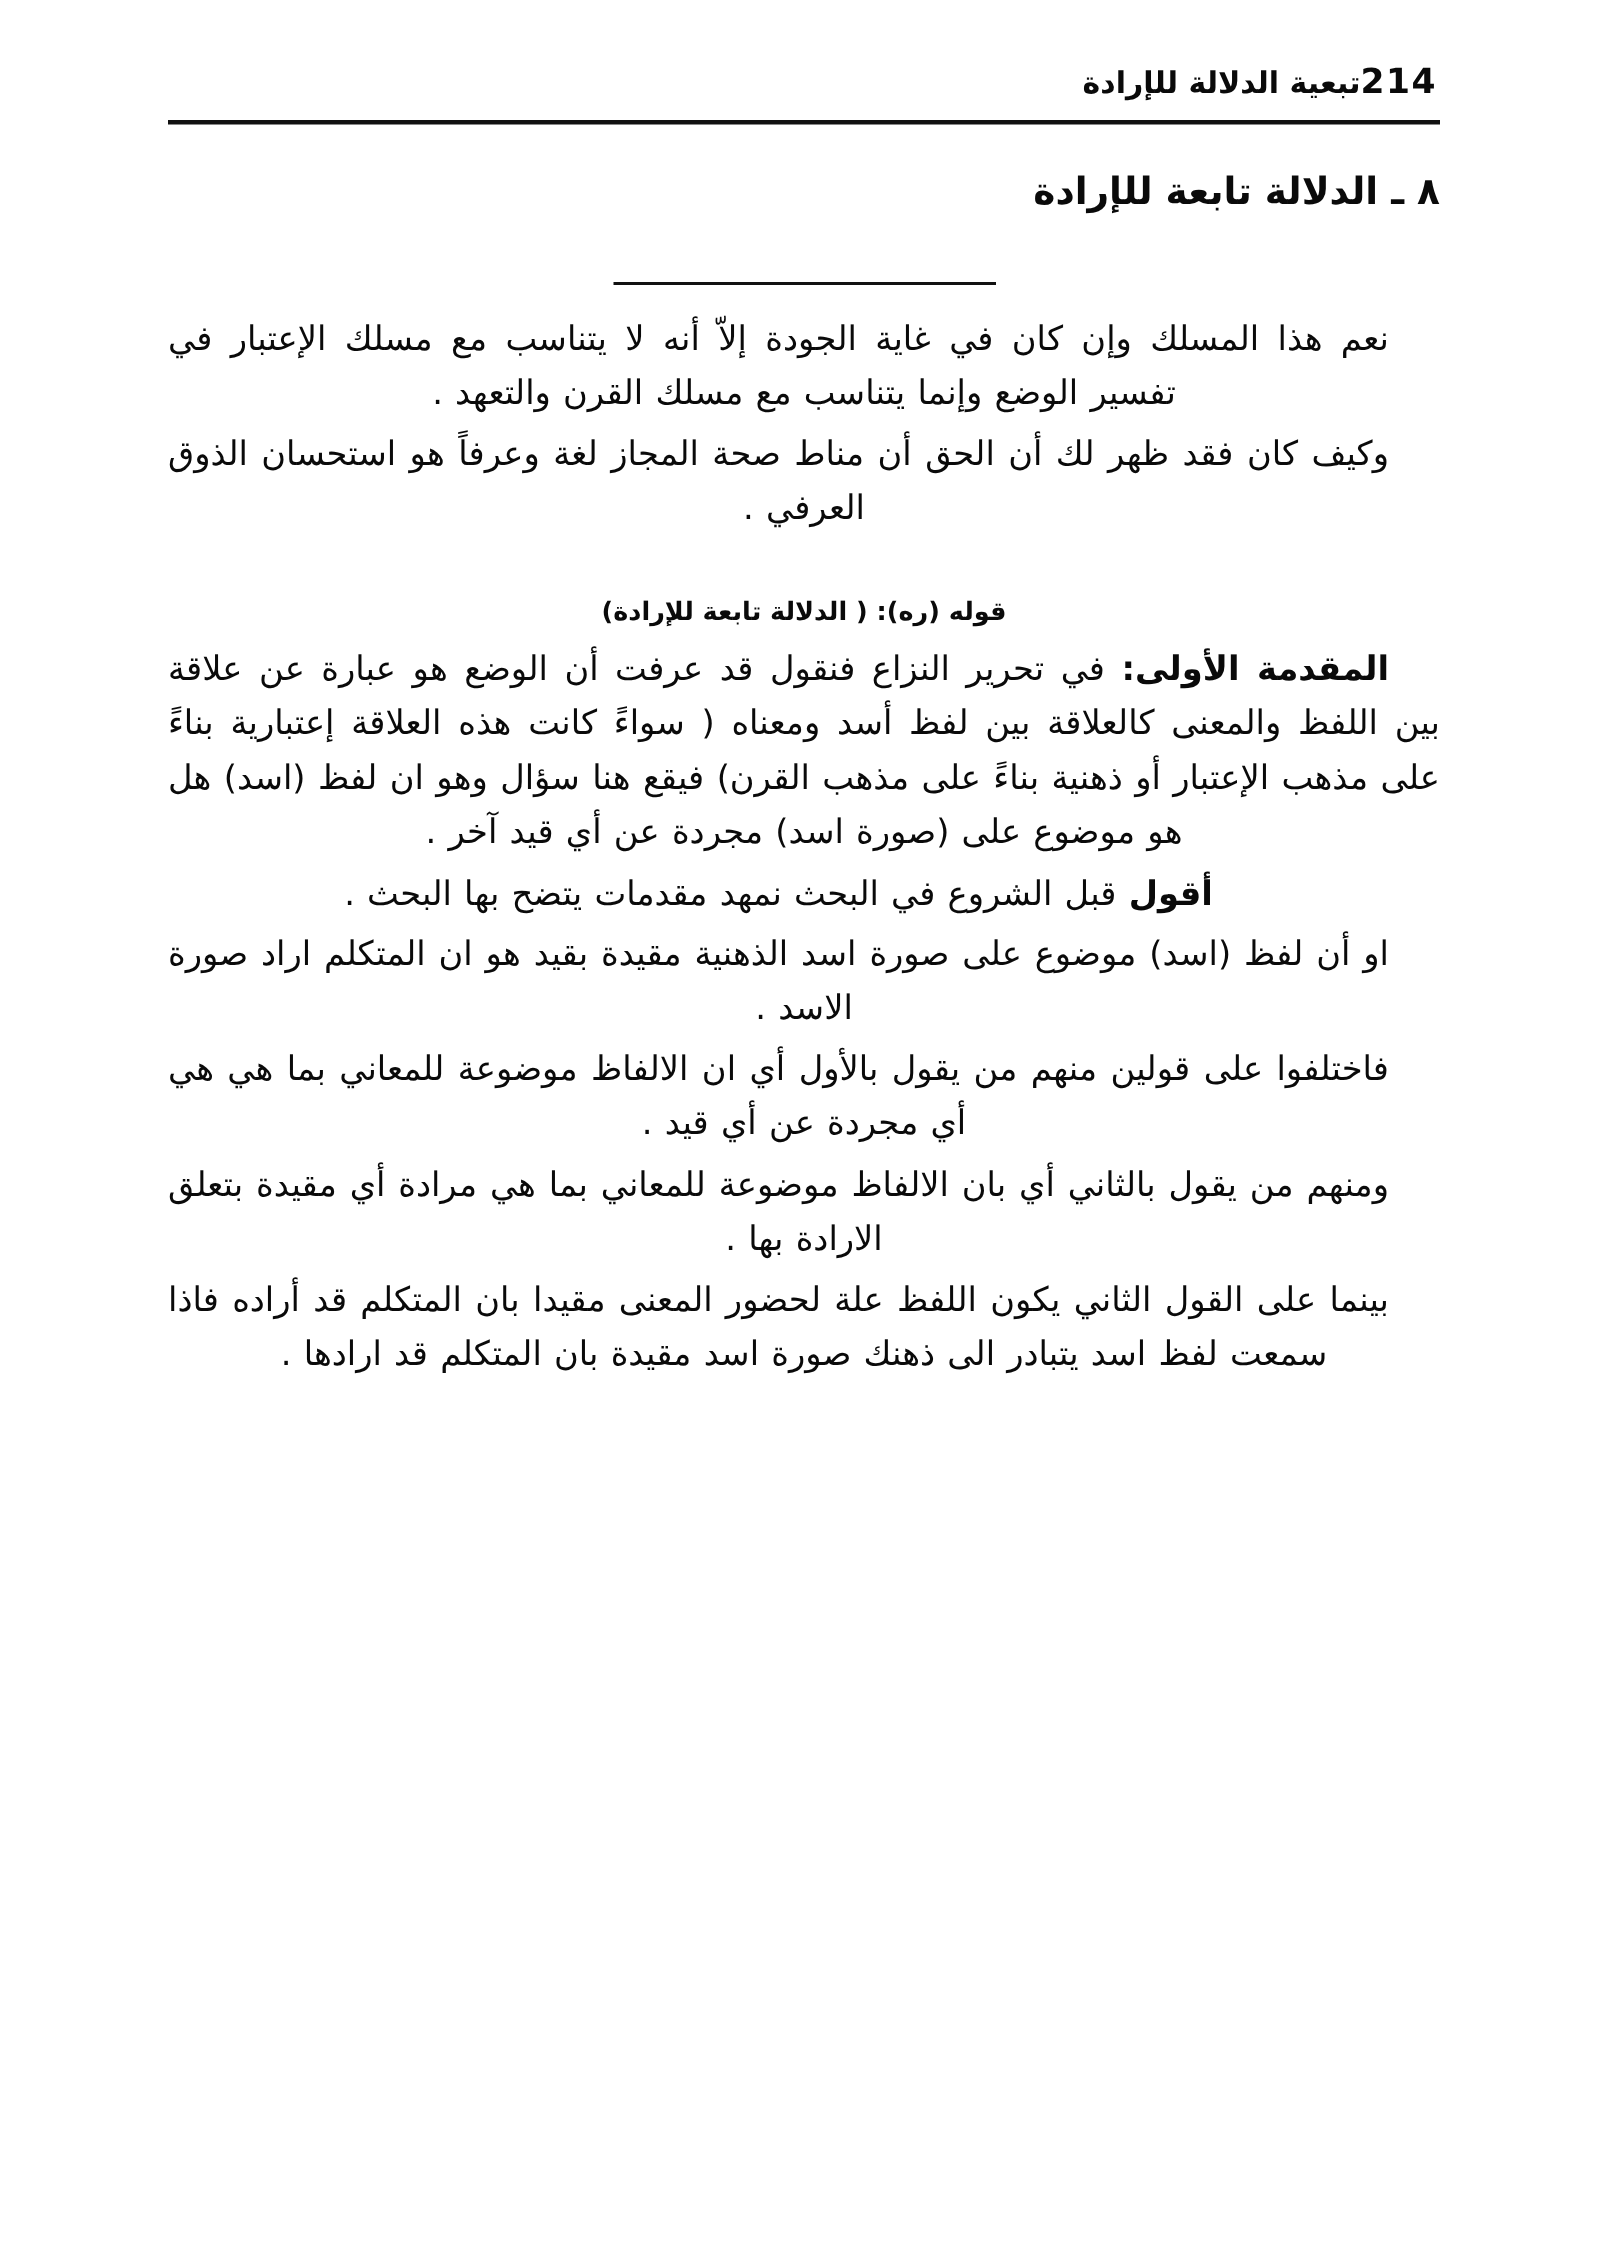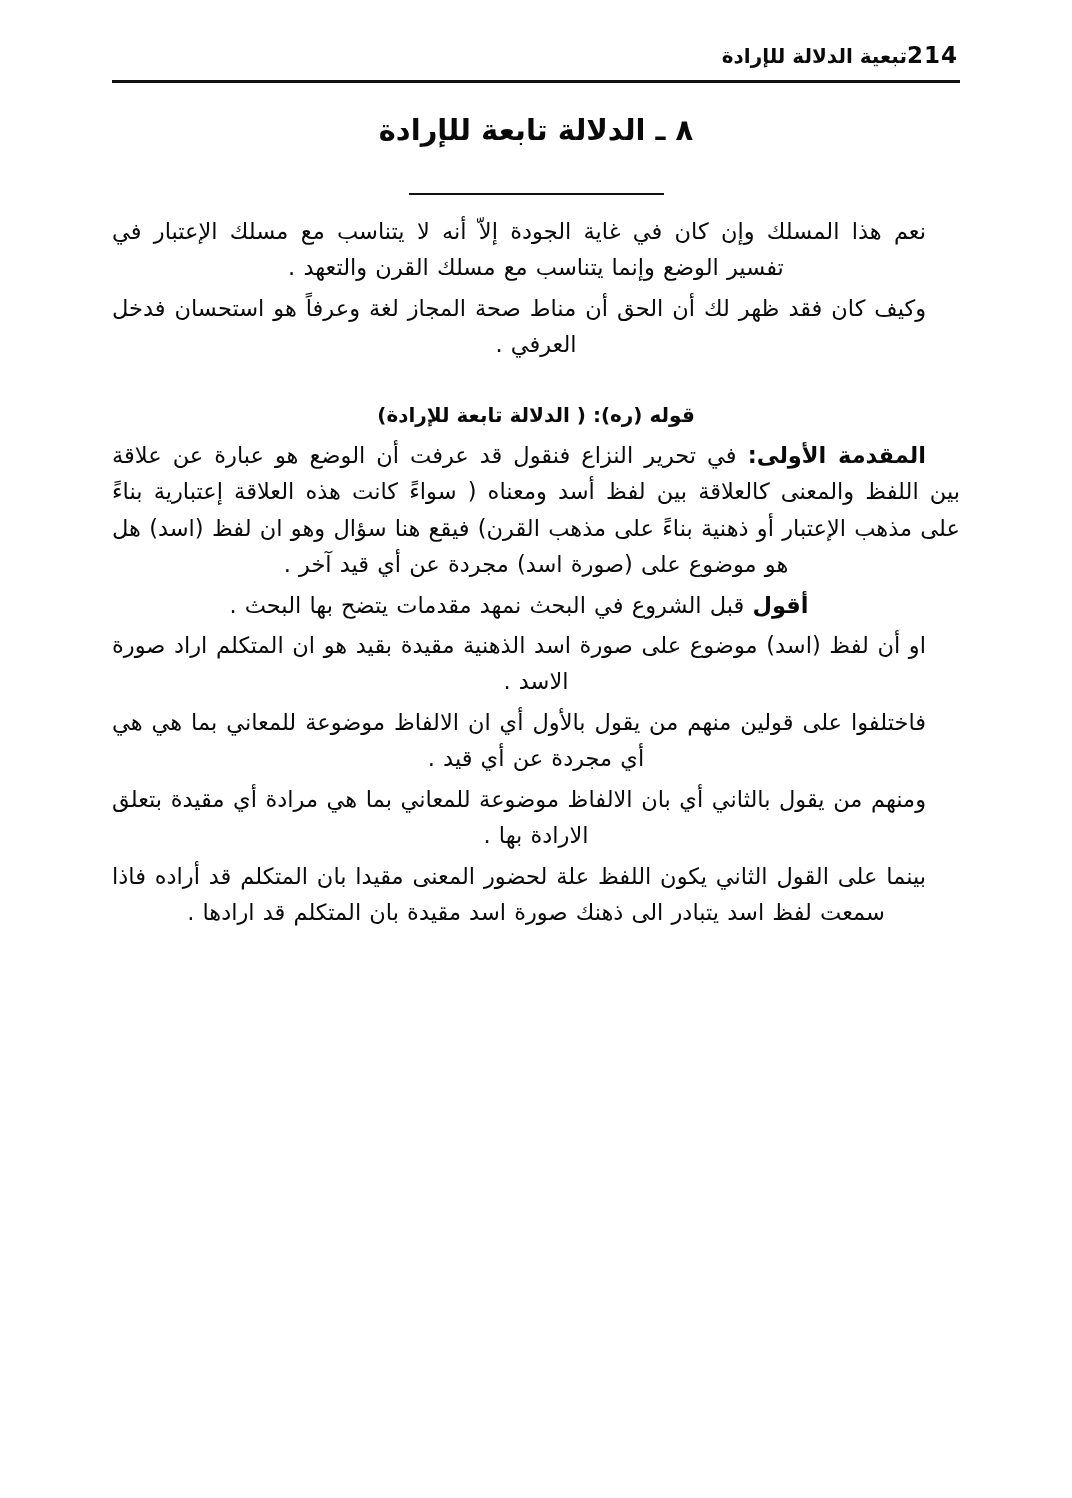--- a/index.html
+++ b/index.html
@@ -41,22 +41,21 @@
     font-weight: bold;
     letter-spacing: 1px;
   }
   .head-rule {
     border: 0;
     border-top: 3px solid #111;
     margin: 2px 0 30px 0;
   }
   
   .section-title {
-    text-align: center;
-    font-size: 29px;
+    font-size: 25px;
     font-weight: bold;
     margin: 6px 0 12px 0;
     letter-spacing: 0.3px;
   }
   .short-rule {
     width: 255px;
     margin: 46px auto 18px auto;
     border: 0;
     border-top: 2.5px solid #111;
   }
@@ -69,21 +68,21 @@
     margin: 0 0 4px 0;
     word-spacing: 1px;
   }
   .para.indent {
     text-indent: 34px;
   }
   .para.gap-small {
     margin-top: 2px;
   }
   .quote-line {
-    font-size: 20px;
+    font-size: 17px;
     font-weight: bold;
     text-align: center;
     margin: 40px 0 10px 0;
   }
   .lead {
     font-weight: bold;
   }
 </style>
 </head>
 <body>
@@ -94,21 +93,21 @@
     <span class="head-title">تبعية الدلالة للإرادة</span>
     <span class="page-number">214</span>
   </div>
   <hr class="head-rule">
 
   <h1 class="section-title">٨ ـ الدلالة تابعة للإرادة</h1>
 
   <hr class="short-rule">
 
   <p class="para indent">نعم هذا المسلك وإن كان في غاية الجودة إلاّ أنه لا يتناسب مع مسلك الإعتبار في تفسير الوضع وإنما يتناسب مع مسلك القرن والتعهد .</p>
-  <p class="para indent">وكيف كان فقد ظهر لك أن الحق أن مناط صحة المجاز لغة وعرفاً هو استحسان فدخل العرفي .</p>
+  <p class="para indent">وكيف كان فقد ظهر لك أن الحق أن مناط صحة المجاز لغة وعرفاً هو استحسان الذوق العرفي .</p>
 
   <p class="quote-line">قوله (ره): ( الدلالة تابعة للإرادة)</p>
 
   <p class="para indent">
     <span class="lead">المقدمة الأولى:</span><span> في تحرير النزاع فنقول قد عرفت أن الوضع هو عبارة عن علاقة بين اللفظ والمعنى كالعلاقة بين لفظ أسد ومعناه ( سواءً كانت هذه العلاقة إعتبارية بناءً على مذهب الإعتبار أو ذهنية بناءً على مذهب القرن) فيقع هنا سؤال وهو ان لفظ (اسد) هل هو موضوع على (صورة اسد) مجردة عن أي قيد آخر .</span>
   </p>
 
   <p class="para indent">
     <span class="lead">أقول</span><span> قبل الشروع في البحث نمهد مقدمات يتضح بها البحث .</span>
   </p>

